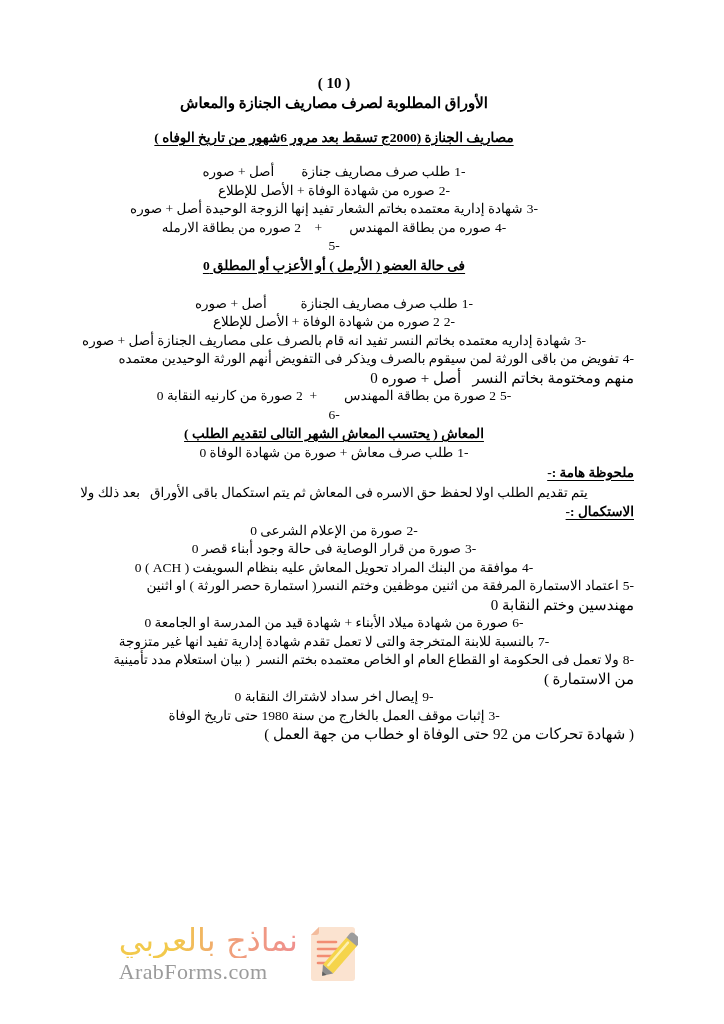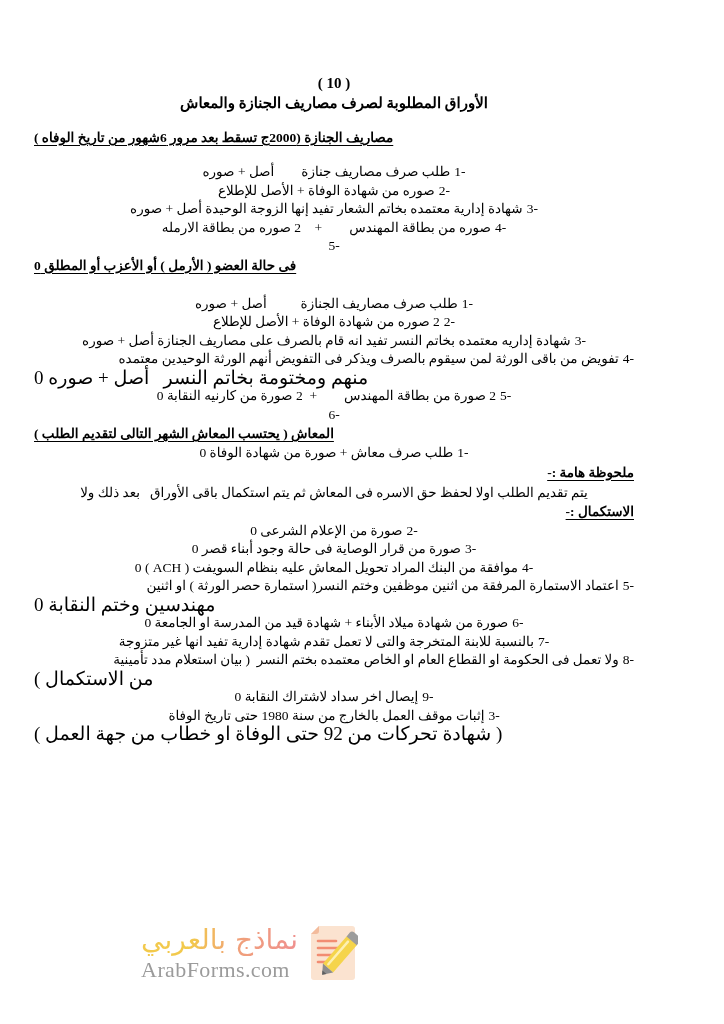--- a/index.html
+++ b/index.html
@@ -57,21 +57,21 @@
   }
 
   .section-head {
     font-weight: bold;
     font-size: 13.5px;
     line-height: 20px;
     text-decoration: underline;
     text-underline-offset: 3px;
   }
 
-  .head-center { text-align: left; }
+  .head-center { text-align: center; }
   .head-right  { text-align: right; }
   .gap-md { height: 15px; }
   .gap-lg { height: 19px; }
 
   
   .item {
     direction: rtl;
     unicode-bidi: isolate;
     font-size: 13.5px;
     line-height: 18.5px;
@@ -90,23 +90,23 @@
   .item-txt {
     flex: 0 1 auto;
     white-space: pre-wrap;
   }
   .item.block { display: block; text-align: justify; text-align-last: right; }
   .item.block .item-num { float: right; margin-left: 4px; }
 
   .cont {
     direction: rtl;
     unicode-bidi: isolate;
-    font-size: 19px;
+    font-size: 15px;
     line-height: 18.5px;
-    text-align: left;
+    text-align: right;
     white-space: pre-wrap;
   }
 
   .note-body {
     direction: rtl;
     unicode-bidi: isolate;
     font-size: 13.5px;
     line-height: 19px;
     text-align: justify;
     text-align-last: center;
@@ -135,21 +135,21 @@
     flex: 0 0 auto;
   }
   .logo-words {
     display: flex;
     flex-direction: column;
     align-items: flex-end;
     line-height: 1;
   }
   .logo-ar {
     font-family: "DejaVu Sans", "Liberation Sans", sans-serif;
-    font-size: 28px;
+    font-size: 32px;
     font-weight: 400;
     direction: rtl;
     background: linear-gradient(100deg, #f2c94c 0%, #f2c94c 32%, #f0a07a 62%, #ef8f8f 100%);
     -webkit-background-clip: text;
     background-clip: text;
     color: transparent;
     -webkit-text-fill-color: transparent;
     padding-bottom: 2px;
   }
   .logo-en {
@@ -260,21 +260,21 @@
       <span class="item-txt">صورة من شهادة ميلاد الأبناء + شهادة قيد من المدرسة او الجامعة 0</span>
     </div>
     <div class="item c">
       <span class="item-num">7-</span>
       <span class="item-txt">بالنسبة للابنة المتخرجة والتى لا تعمل تقدم شهادة إدارية تفيد انها غير متزوجة</span>
     </div>
     <div class="item block">
       <span class="item-num">8-</span>
       <span class="item-txt">ولا تعمل فى الحكومة او القطاع العام او الخاص معتمده بختم النسر  ( بيان استعلام مدد تأمينية</span>
     </div>
-    <div class="cont">من الاستكمال )</div>
+    <div class="cont">من الاستمارة )</div>
     <div class="item c">
       <span class="item-num">9-</span>
       <span class="item-txt">إيصال اخر سداد لاشتراك النقابة 0</span>
     </div>
     <div class="item c">
       <span class="item-num">3-</span>
       <span class="item-txt">إثبات موقف العمل بالخارج من سنة 1980 حتى تاريخ الوفاة</span>
     </div>
     <div class="item c">
       <span class="item-num"></span>

